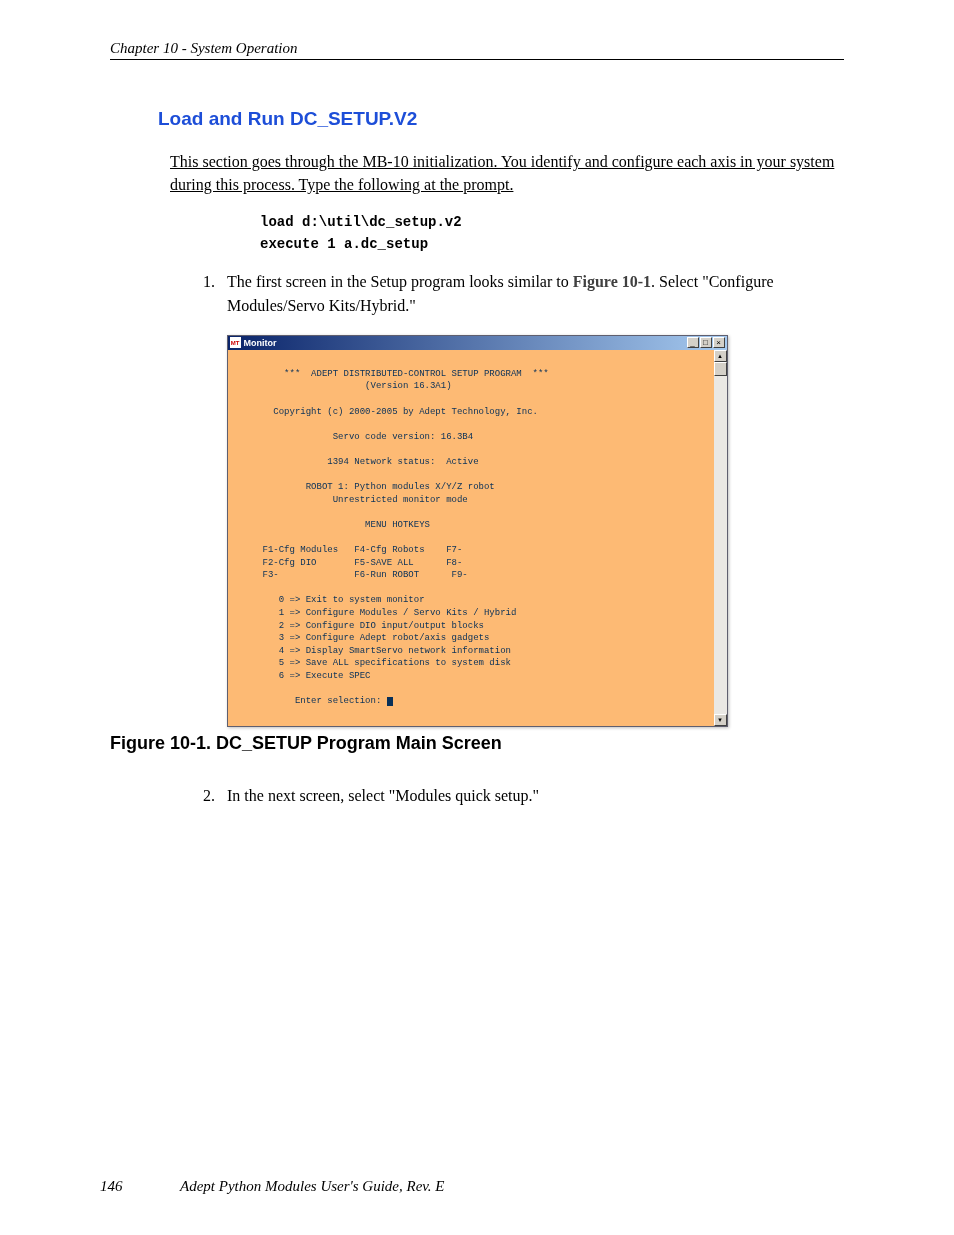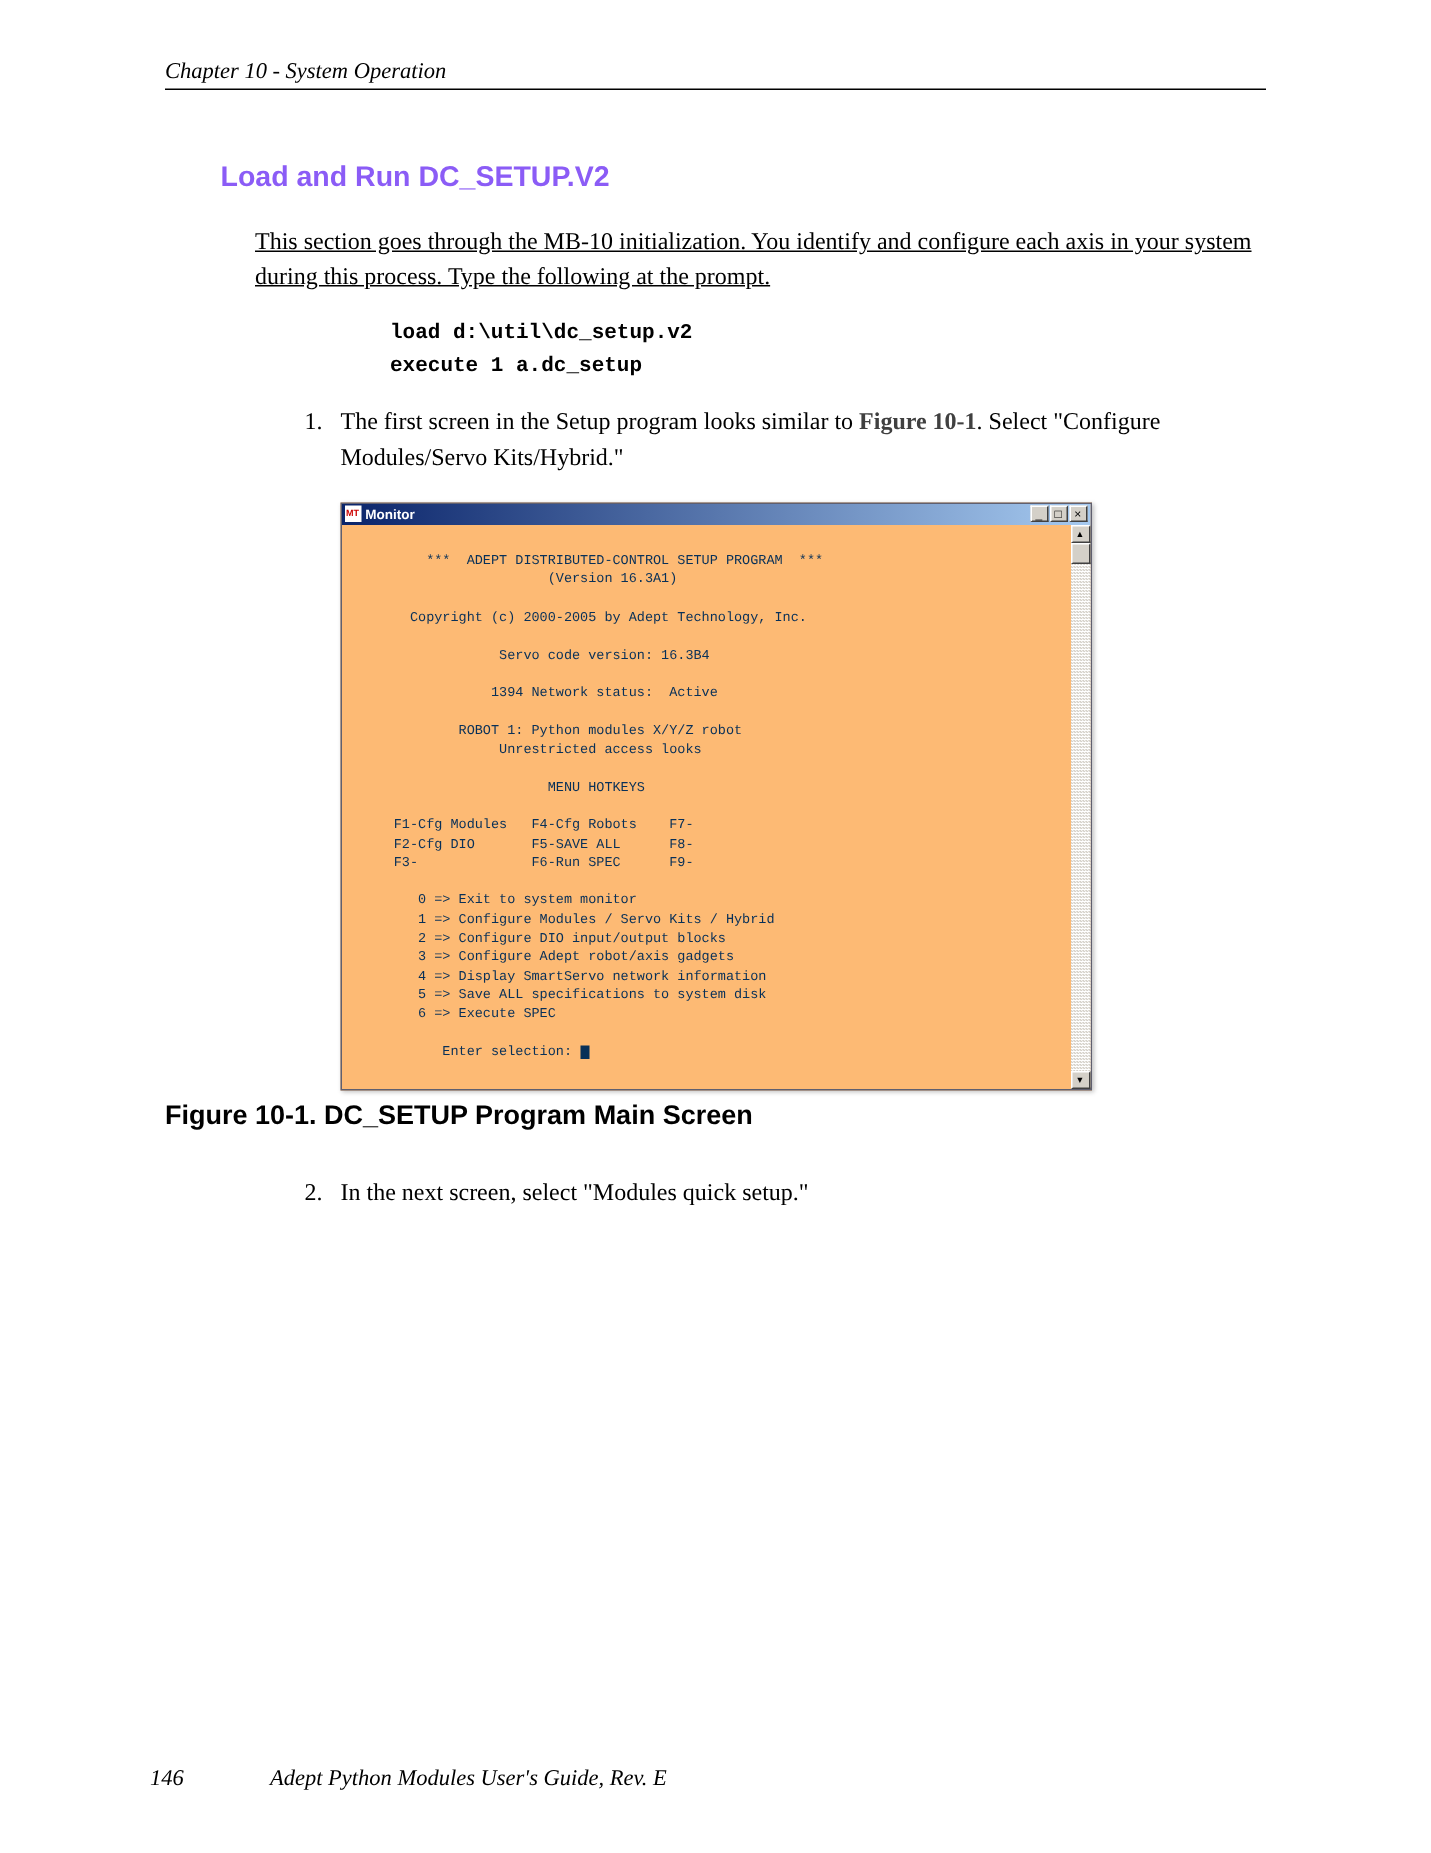--- a/index.html
+++ b/index.html
@@ -23,22 +23,22 @@
     }
     .header-line {
       border: none;
       border-top: 1px solid #000;
       margin: 0 0 48px 0;
     }
     .section-title {
       font-family: Arial, Helvetica, sans-serif;
       font-weight: bold;
       font-size: 19px;
-      color: #8b5cf6;
-      margin: 0 0 20px 37px;
+      color: #1d4ed8;
+      margin: 0 0 20px 48px;
     }
     .body-text {
       font-size: 16px;
       line-height: 1.45;
       margin: 0 0 18px 60px;
       text-decoration: underline;
     }
     .code-block {
       font-family: 'Courier New', Courier, monospace;
       font-weight: bold;
@@ -237,27 +237,27 @@
       <div class="monitor-content"><span>         ***  ADEPT DISTRIBUTED-CONTROL SETUP PROGRAM  ***</span>
 <span>                        (Version 16.3A1)</span>
 <span></span>
 <span>       Copyright (c) 2000-2005 by Adept Technology, Inc.</span>
 <span></span>
 <span>                  Servo code version: 16.3B4</span>
 <span></span>
 <span>                 1394 Network status:  Active</span>
 <span></span>
 <span>             ROBOT 1: Python modules X/Y/Z robot</span>
-<span>                  Unrestricted access looks</span>
+<span>                  Unrestricted monitor mode</span>
 <span></span>
 <span>                        MENU HOTKEYS</span>
 <span></span>
 <span>     F1-Cfg Modules   F4-Cfg Robots    F7-</span>
 <span>     F2-Cfg DIO       F5-SAVE ALL      F8-</span>
-<span>     F3-              F6-Run SPEC      F9-</span>
+<span>     F3-              F6-Run ROBOT      F9-</span>
 <span></span>
 <span>        0 =&gt; Exit to system monitor</span>
 <span>        1 =&gt; Configure Modules / Servo Kits / Hybrid</span>
 <span>        2 =&gt; Configure DIO input/output blocks</span>
 <span>        3 =&gt; Configure Adept robot/axis gadgets</span>
 <span>        4 =&gt; Display SmartServo network information</span>
 <span>        5 =&gt; Save ALL specifications to system disk</span>
 <span>        6 =&gt; Execute SPEC</span>
 <span></span>
 <span>           Enter selection: </span><span class="cursor-block"></span>

